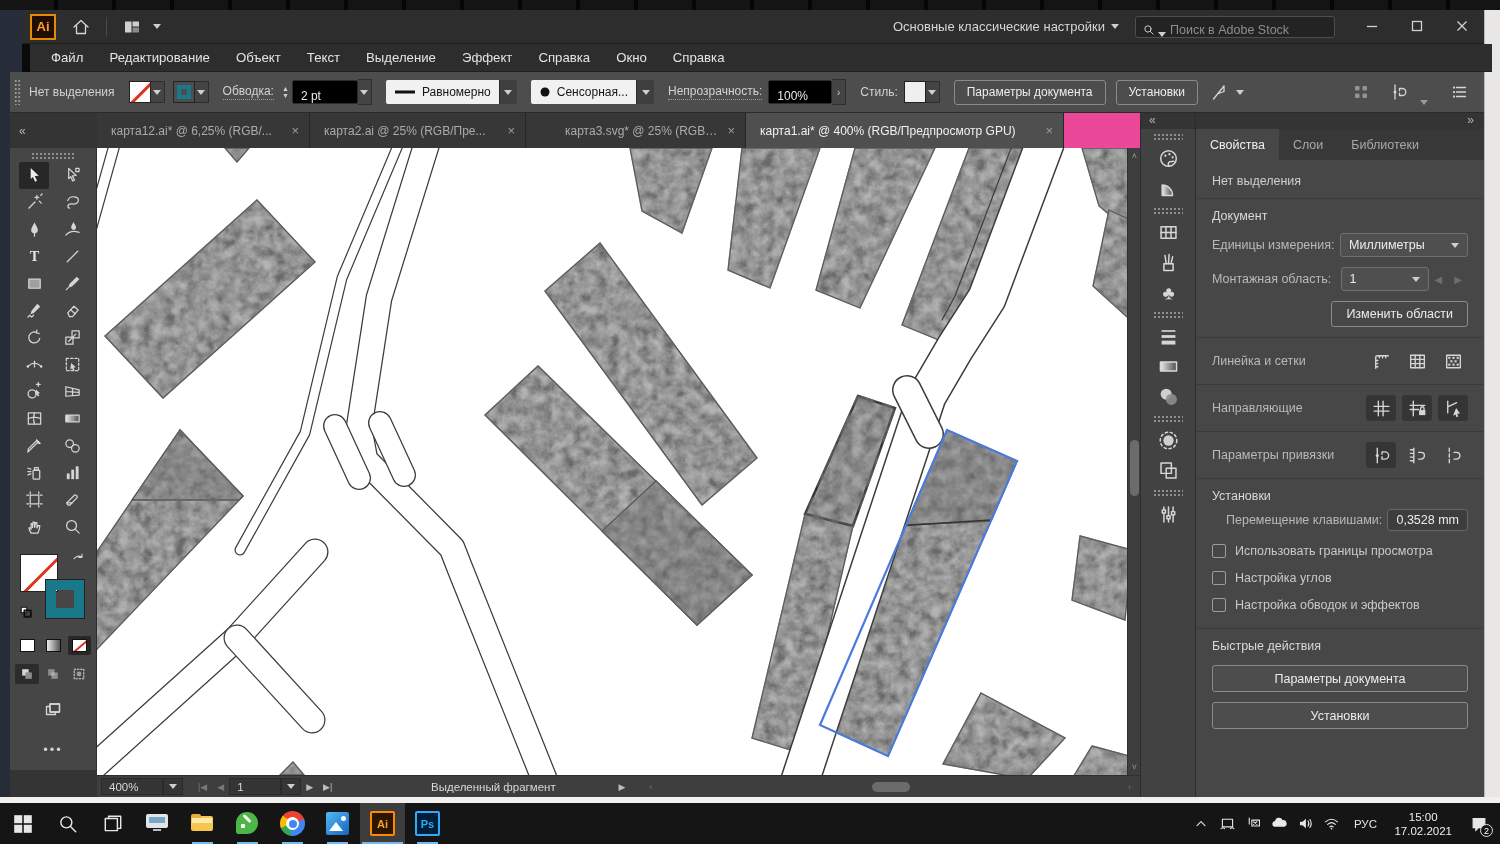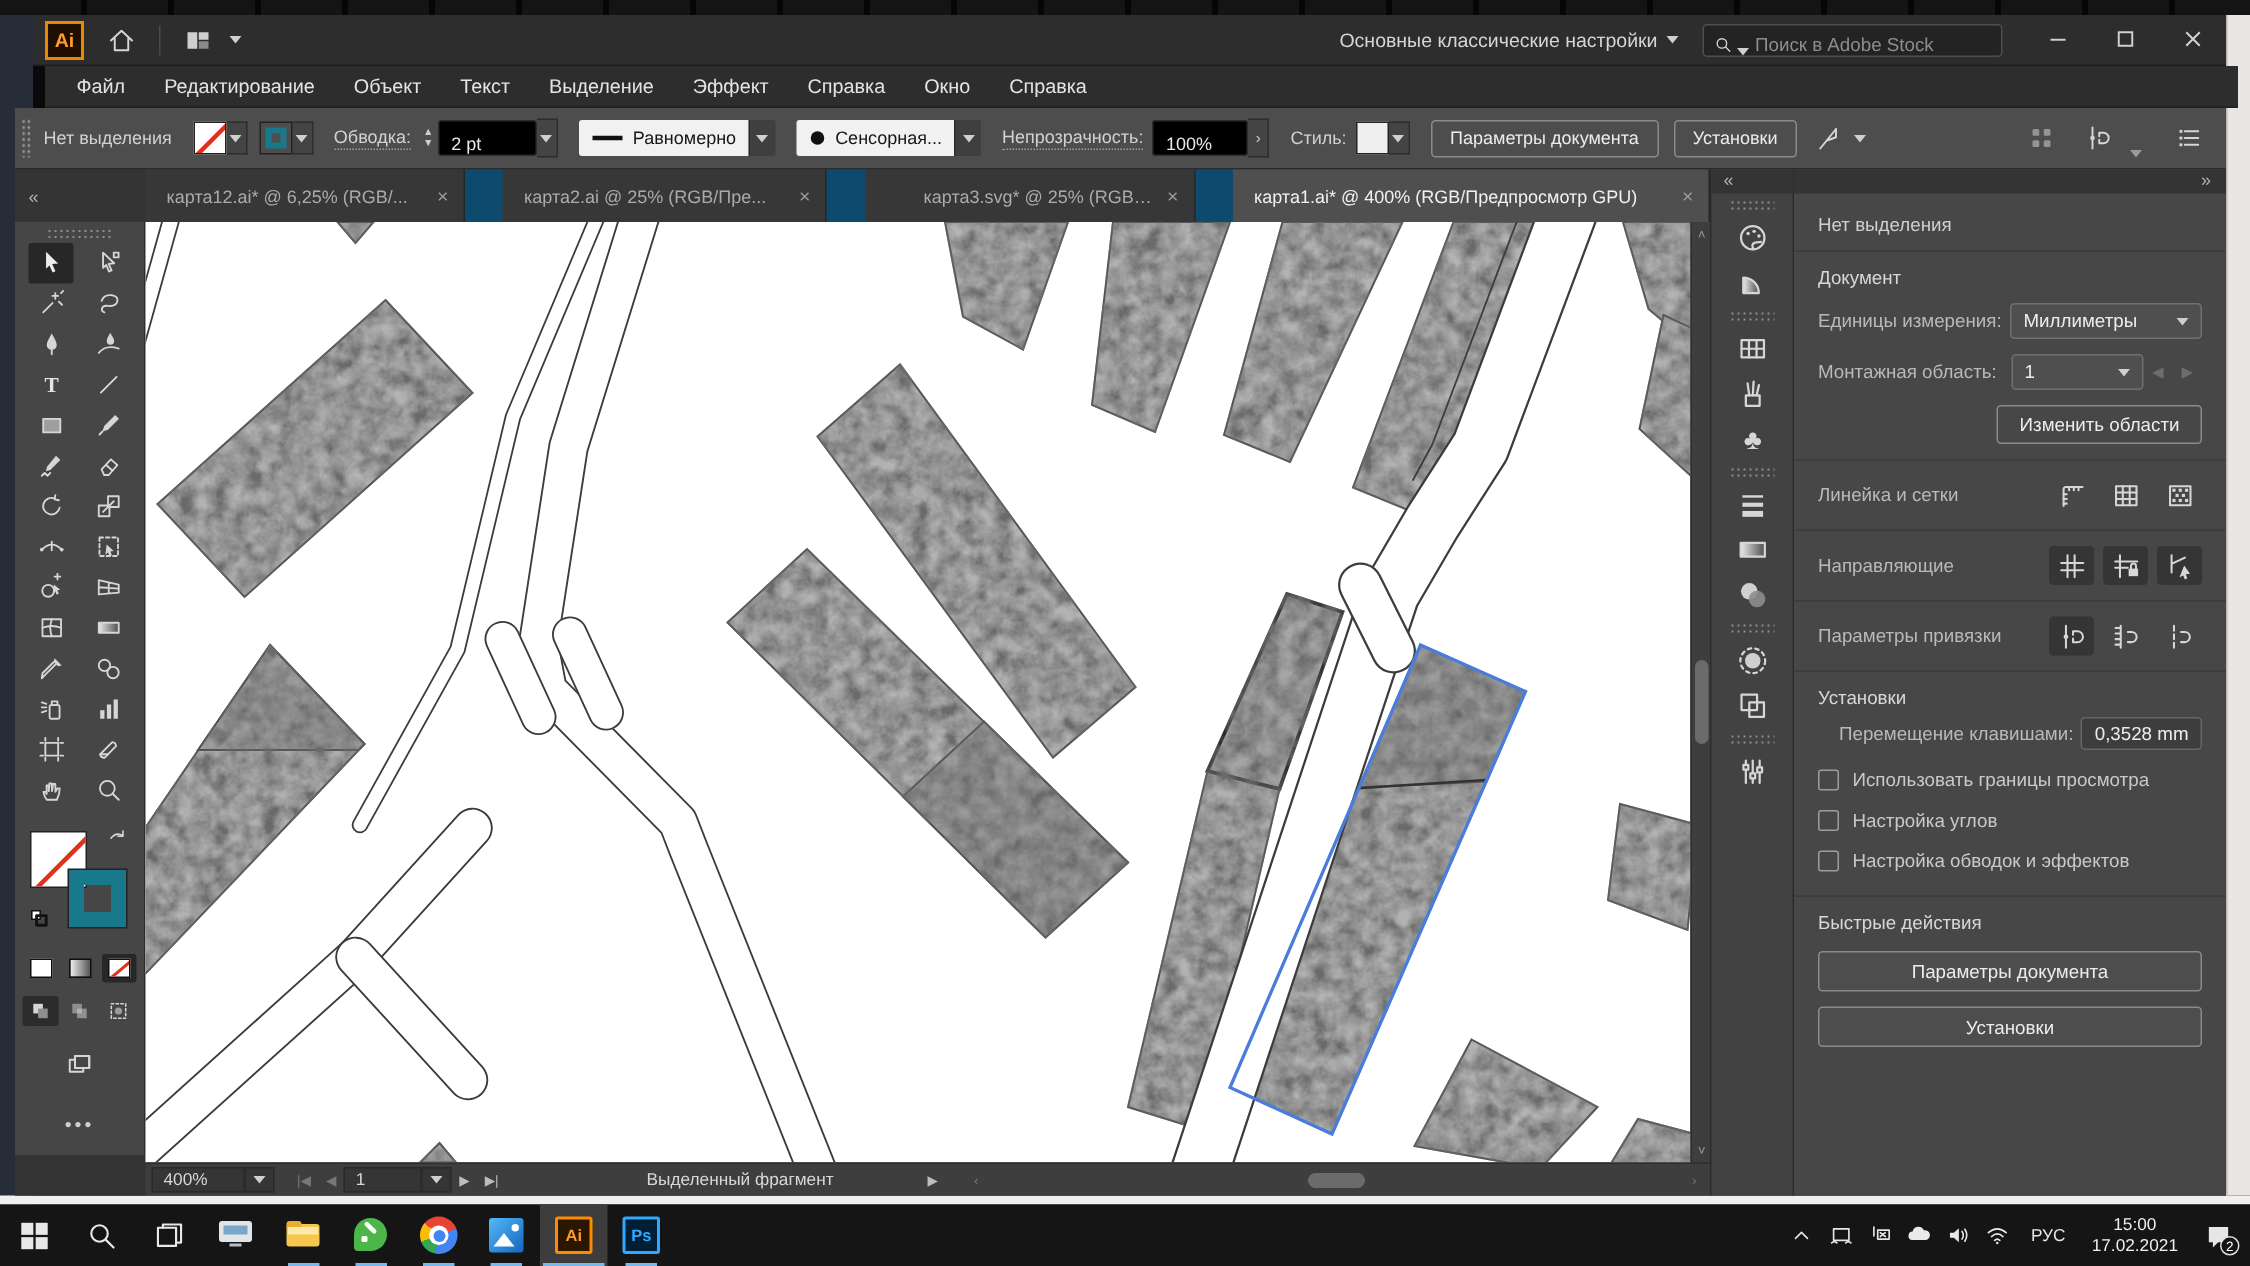--- a/index.html
+++ b/index.html
@@ -41,21 +41,21 @@
   .mini-chev{width:14px;height:22px;display:flex;align-items:center;justify-content:center;background:#444;border:1px solid #2e2e2e;border-left:none;}
   .field{height:24px;background:#000000;border:1px solid #2c2c2c;border-radius:2px;color:#e8e8e8;font-size:12px;display:flex;align-items:flex-end;padding:0 8px;}
   .stepper{display:flex;flex-direction:column;justify-content:center;height:24px;margin:0 3px 0 8px;color:#cfcfcf;font-size:7px;line-height:7px;}
   .wfield{height:24px;background:#f1f1f1;border-radius:2px 0 0 2px;color:#161616;font-size:12px;display:flex;align-items:center;padding:0 8px;gap:6px;}
   .wchev{height:24px;width:18px;background:#3f3f3f;border-radius:0 2px 2px 0;display:flex;align-items:center;justify-content:center;border-left:1px solid #2a2a2a;}
   .obtn{height:25px;border:1px solid #8a8a8a;border-radius:3px;background:transparent;color:#ececec;font-size:12px;padding:0 12px;font-family:"Liberation Sans",sans-serif;}
   .cb-gap{width:14px;}
   
   .main{left:10px;top:113px;width:1474px;height:684px;background:#333;}
   .tab-stub{left:0;top:0;width:87px;height:35px;background:#343434;color:#b5b5b5;font-size:12px;display:flex;align-items:center;padding-left:9px;}
-  .doctabs{left:87px;top:0;width:1043px;height:35px;background:#0c4a6e;display:flex;align-items:flex-end;justify-content:space-between;}
+  .doctabs{left:87px;top:0;width:1043px;height:35px;background:#ec4899;display:flex;align-items:flex-end;}
   .dtab{height:35px;display:flex;align-items:center;padding:0 10px 0 14px;font-size:12px;color:#ababab;background:#373737;border-right:1px solid #262626;white-space:nowrap;overflow:hidden;}
   .dtab .x{margin-left:10px;color:#9b9b9b;font-size:13px;}
   .dtab.active{background:#4f4f4f;color:#f1f1f1;}
   
   .toolbar{left:0;top:35px;width:87px;height:622px;background:#464646;border-right:1px solid #2d2d2d;display:flex;flex-direction:column;align-items:center;}
   .t-grip{width:44px;height:8px;margin:4px 0 2px;background-image:radial-gradient(#8f8f8f 0.8px,transparent 1px);background-size:4px 4px;}
   .tools{display:grid;grid-template-columns:30px 30px;gap:0 8px;}
   .tool{width:30px;height:27px;display:flex;align-items:center;justify-content:center;border-radius:2px;position:relative;}
   .tool.active{background:#272727;}
   .fs-widget{position:relative;width:70px;height:70px;margin-top:12px;}
@@ -868,20 +868,25 @@
                 <rect x="8.6" y="11" width="2.8" height="2.8"></rect>
                 <rect x="12.6" y="7.5" width="2.8" height="2.8"></rect>
               </g>
             </g>
           </svg>
         </div>
       </div>
 
     <div class="abs props">
       <div class="props-head">»</div>
+      <div class="ptabs" id="ptabs">
+          <div class="ptab active">Свойства</div>
+          <div class="ptab">Слои</div>
+          <div class="ptab">Библиотеки</div>
+        </div>
       <div class="pbody">
         <div style="margin-top:14px;color:#cfcfcf">Нет выделения</div>
         <hr class="pdiv">
         <div class="ptitle">Документ</div>
         <div class="prow">
           <label>Единицы измерения:</label>
           <div class="pselect">
               <span>Миллиметры</span>
               <span class="chev"></span>
             </div>

